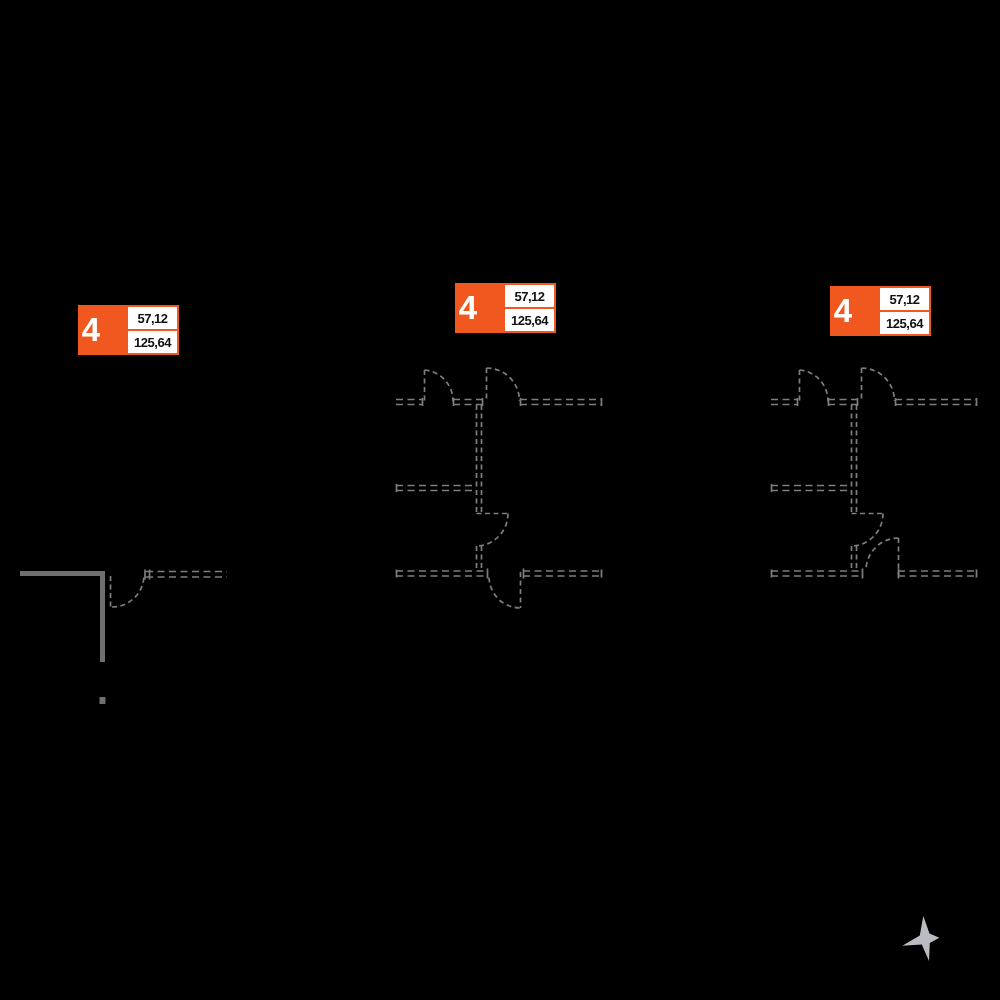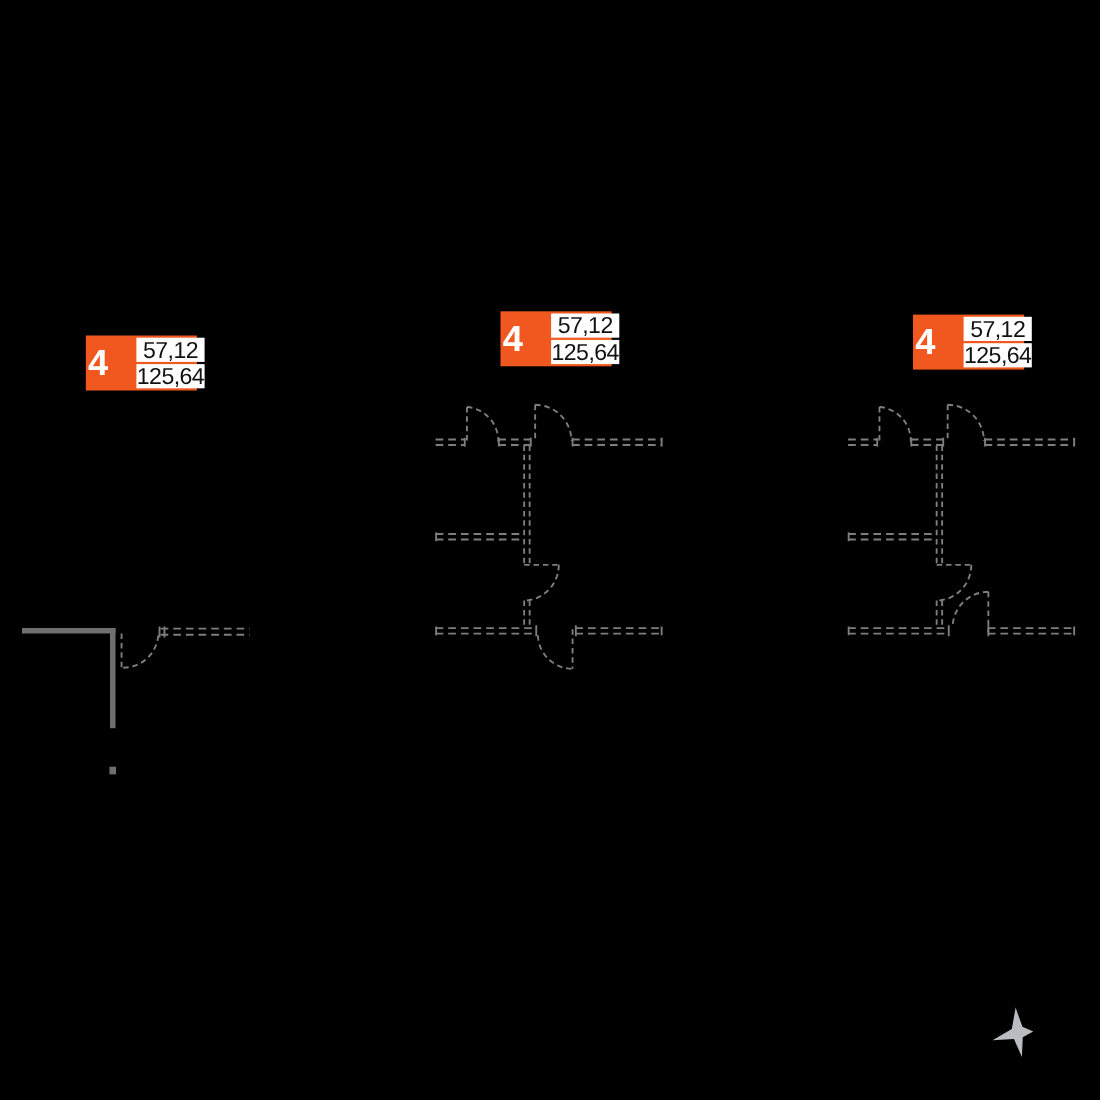--- a/index.html
+++ b/index.html
@@ -27,21 +27,21 @@
   }
   .unit-badge{
     width:22px;display:flex;align-items:center;justify-content:center;
     color:var(--badge-color);font-weight:bold;font-size:33px;line-height:1;
     padding-bottom:2px;
   }
   .unit-cells{flex:1;display:flex;flex-direction:column;gap:2px;}
   .unit-cell{
     flex:1;background:var(--cell-bg);color:var(--num-color);
     display:flex;align-items:center;justify-content:center;
-    font-weight:normal;font-size:21px;letter-spacing:-0.5px;line-height:1;margin-left:24px;
+    font-weight:bold;font-size:13px;letter-spacing:-0.5px;line-height:1;margin-left:24px;
   }
 </style>
 </head>
 <body>
 
 <div class="stage">
 
   <svg class="plan-svg" width="1000" height="1000" viewBox="0 0 1000 1000">
 
     <g>

